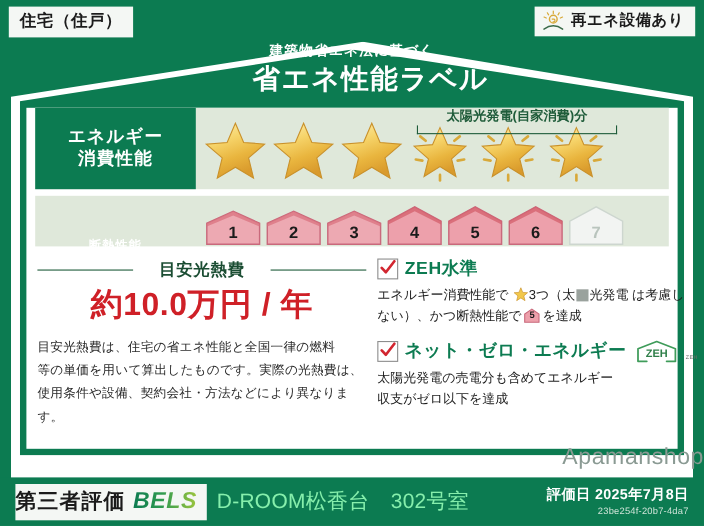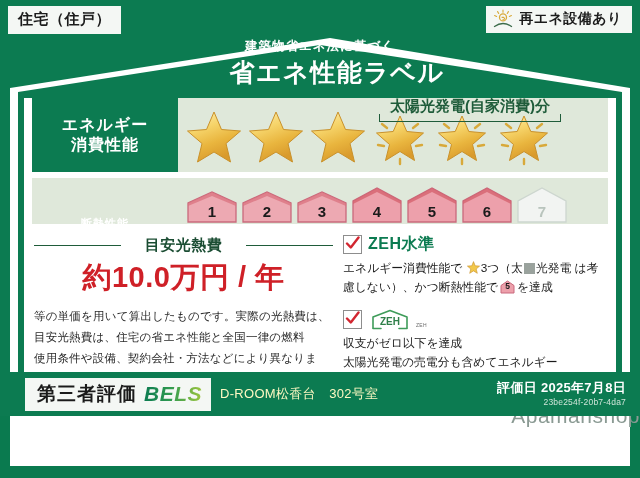--- a/index.html
+++ b/index.html
@@ -2,21 +2,21 @@
 <html><head>
 <meta charset="utf-8">
 <style>
   html,body{margin:0;padding:0;}
   body{
     width:640px;height:478px;overflow:hidden;
     background:#0a7a4f;
     font-family:"Liberation Sans","DejaVu Sans",sans-serif;
     -webkit-font-smoothing:antialiased;
   }
-  #label-root{position:relative;width:640px;height:416px;background:#0c7b51;}
+  #label-root{position:relative;width:640px;height:478px;background:#0c7b51;}
 
   
   .cat-tag{
     position:absolute;left:8px;top:6px;
     background:#f4f7f4;color:#1b1b1b;
     font-size:15px;font-weight:700;letter-spacing:.5px;
     padding:4px 10px 5px 10px;
     z-index:7;white-space:nowrap;
   }
 
@@ -82,21 +82,21 @@
   
   .stars{display:flex;align-items:center;gap:2px;padding-left:6px;margin-top:4px;}
   .star-wrap{position:relative;width:60px;height:58px;}
   .star-wrap svg{display:block;}
   .solar-bracket{
     position:absolute;left:197px;top:2px;width:190px;height:22px;
     z-index:4;
   }
   .solar-bracket .bk-lbl{
     position:absolute;left:0;right:0;top:-3px;text-align:center;
-    font-size:15px;font-weight:700;color:#1f5c3a;white-space:nowrap;
+    font-size:12px;font-weight:700;color:#1f5c3a;white-space:nowrap;
   }
   .bk-line{
     position:absolute;left:4px;right:4px;top:14px;height:7px;
     border:1.4px solid #1f5c3a;border-top:none;
   }
 
   
   .houses{display:flex;align-items:flex-end;gap:3px;padding-left:8px;height:44px;}
   .hz{position:relative;width:52px;}
   .hz svg{display:block;}
@@ -159,28 +159,28 @@
     pointer-events:none;
   }
 
   
   .footer{
     position:absolute;left:0;right:0;bottom:0;height:44px;
     background:#0c7b51;z-index:9;
     display:flex;align-items:center;
   }
   .bels{
-    background:#f4f7f4;margin-left:25px;
-    padding:3px 9px 4px 12px;display:flex;align-items:center;gap:7px;white-space:nowrap;
+    background:#f4f7f4;margin-left:14px;
+    padding:3px 9px 4px 0;display:flex;align-items:center;gap:7px;white-space:nowrap;
   }
   .bels .jp{font-size:19px;font-weight:700;color:#1b1b1b;letter-spacing:1px;}
   .bels .en{font-size:21px;font-weight:700;letter-spacing:.5px;
     background:linear-gradient(90deg,#0c7b51 0%,#2f9a50 45%,#9bc53d 100%);
     -webkit-background-clip:text;background-clip:text;color:transparent;font-style:italic;}
-  .prop{color:#fef9c3;font-size:13px;margin-left:9px;white-space:nowrap;letter-spacing:.3px;}
+  .prop{color:#86efac;font-size:19px;margin-left:9px;white-space:nowrap;letter-spacing:.3px;}
   .fmeta{margin-left:auto;margin-right:14px;text-align:right;line-height:1.15;}
   .fmeta .d{color:#ffffff;font-size:13px;font-weight:700;letter-spacing:.3px;white-space:nowrap;}
   .fmeta .id{color:#cfe4d8;font-size:8.5px;letter-spacing:.2px;margin-top:2px;white-space:nowrap;}
 </style>
 </head>
 <body>
 
 <div id="label-root">
 
   <div class="cat-tag">住宅（住戸）</div>
@@ -368,22 +368,22 @@
     <div class="lower">
 
       <div class="lcol">
         <div class="cost-head">
           <span class="ln"></span>
           <span class="t">目安光熱費</span>
           <span class="ln"></span>
         </div>
         <div class="cost-amt">約10.0万円 / 年</div>
         <div class="cost-note">
+          <div>目安光熱費は、住宅の省エネ性能と全国一律の燃料</div>
           <div>等の単価を用いて算出したものです。実際の光熱費は、</div>
-          <div>目安光熱費は、住宅の省エネ性能と全国一律の燃料</div>
           <div>使用条件や設備、契約会社・方法などにより異なります。</div>
         </div>
       </div>
 
       <div class="rcol">
 
         <div class="crit">
           <div class="crit-head">
             <span class="chk">
               <svg viewBox="0 0 15 15" width="15" height="15">
@@ -408,32 +408,33 @@
           </div>
         </div>
 
         <div class="crit">
           <div class="crit-head">
             <span class="chk">
               <svg viewBox="0 0 15 15" width="15" height="15">
                 <path d="M2 7.5 L5.8 11.5 L13.5 1.5" fill="none" stroke="#d22630" stroke-width="2.4" stroke-linecap="round" stroke-linejoin="round"></path>
               </svg>
             </span>
+            <span class="crit-title">ネット・ゼロ・エネルギー</span>
             <span class="zeh-logo">
               <svg viewBox="0 0 40 21" width="40" height="21">
                 <path d="M3 19.5 V8 L20 1.5 L37 8 V19.5" fill="none" stroke="#3f9c5a" stroke-width="1.6" stroke-linejoin="round"></path>
                 <path d="M3 19.5 H11 M29 19.5 H37" stroke="#3f9c5a" stroke-width="1.6" stroke-linecap="round"></path>
                 <text x="20" y="15.5" text-anchor="middle" font-family="Liberation Sans, sans-serif" font-size="10" font-weight="700" fill="#2f7f49">ZEH</text>
               </svg>
             </span>
             <span class="zeh-tm">ZEH</span>
           </div>
           <div class="crit-body">
+            <div>太陽光発電の売電分も含めてエネルギー</div>
             <div>収支がゼロ以下を達成</div>
-            <div>太陽光発電の売電分も含めてエネルギー</div>
           </div>
         </div>
 
       </div>
     </div>
   </div>
 
   <div class="wm">Apamanshop</div>
 
   <div class="footer">

